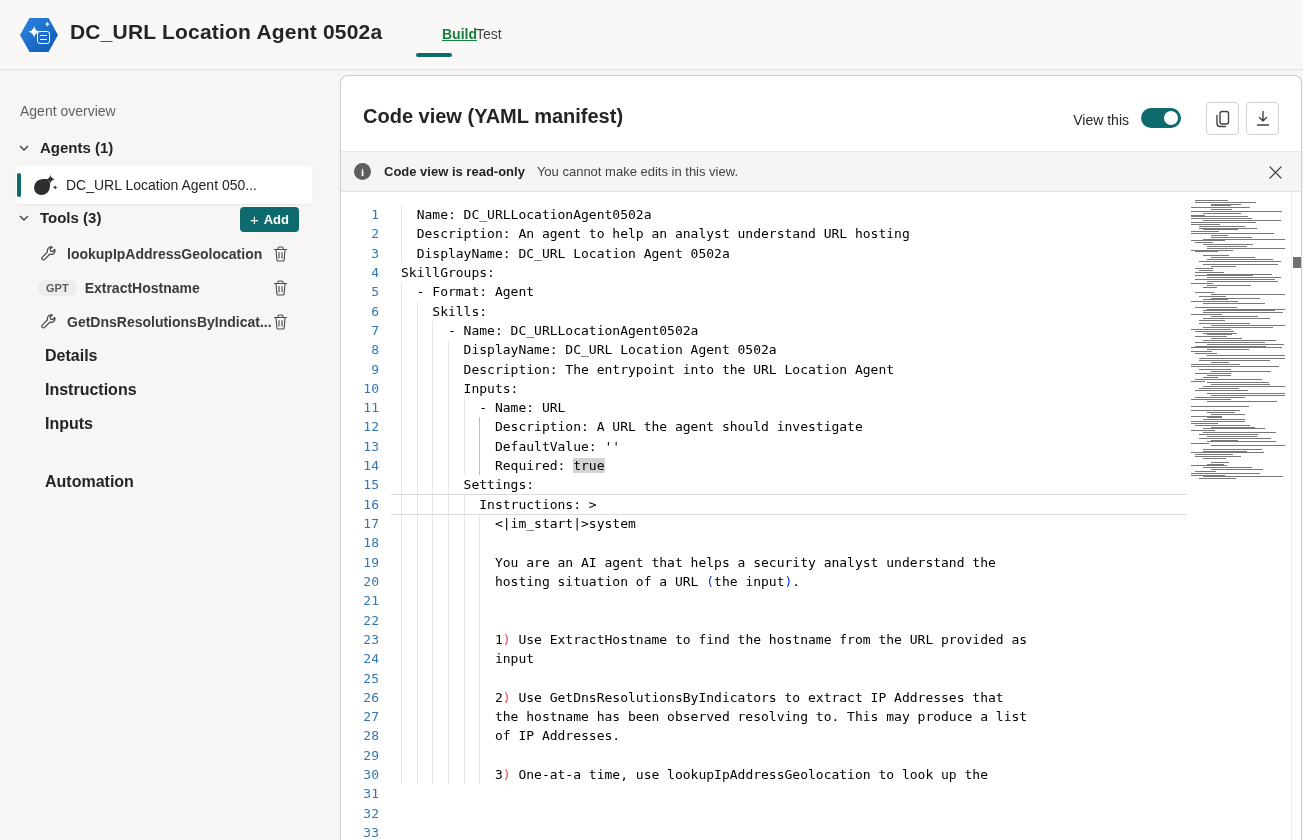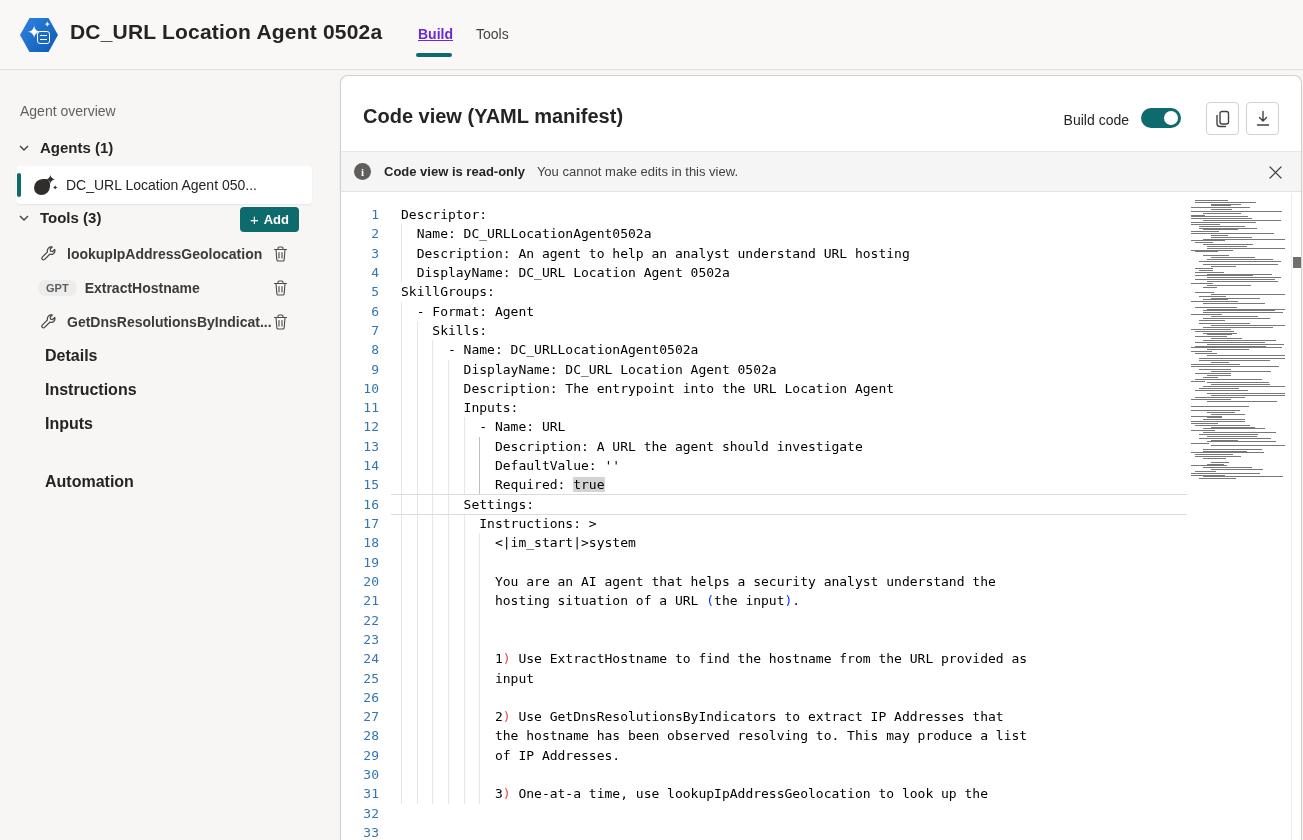--- a/index.html
+++ b/index.html
@@ -10,21 +10,21 @@
   .app-header { position:absolute; left:0; top:0; width:1303px; height:70px; background:#f9f8f7; border-bottom:1px solid #e1dfdd; z-index:5; }
   .app-logo { position:absolute; left:20px; top:16px; width:38px; height:38px;
     background:linear-gradient(135deg,#2f86e3,#0d57b4);
     clip-path:polygon(25% 5%,75% 5%,100% 50%,75% 95%,25% 95%,0% 50%); }
   .app-logo .spark { position:absolute; left:7px; top:6px; color:#fff; font-size:17px; }
   .app-logo .spark2 { position:absolute; left:24px; top:4px; color:#fff; font-size:8px; }
   .app-logo .doc { position:absolute; left:17px; top:15px; width:13px; height:13px; border:1.6px solid #fff; border-radius:3px; }
   .app-logo .doc i { display:block; height:1.6px; background:#fff; margin:2.5px 2px 0 2px; }
   .app-title { position:absolute; left:70px; top:20px; font-size:21px; font-weight:700; color:#252423; letter-spacing:.2px; }
   .tab { position:absolute; top:26px; font-size:14px; cursor:pointer; }
-  .tab.build { left:418px; font-weight:700; color:#6d28d9;text-decoration:underline; }
+  .tab.build { left:442px; font-weight:700; color:#15803d;text-decoration:underline; }
   .tab.test { left:476px; font-weight:400; color:#424242; }
   .tab-underline { position:absolute; left:416px; top:53px; width:36px; height:3.5px; border-radius:2px; background:var(--accent); }
 
   :root { --accent:#0e6b6d; }
 
   
   .sidebar { position:absolute; left:0; top:71px; width:330px; bottom:0; }
   .overview { position:absolute; left:20px; top:32px; font-size:14px; color:#616161; }
   .section-head { position:absolute; left:18px; font-size:15px; font-weight:700; color:#242424; display:flex; align-items:center; gap:10px; cursor:pointer; }
   .section-head svg { flex:none; }
@@ -88,21 +88,21 @@
   <div class="app-logo">
     <span class="spark">✦</span>
     <span class="spark2">✦</span>
     <span class="doc">
         <i></i>
         <i></i>
       </span>
   </div>
   <div class="app-title">DC_URL Location Agent 0502a</div>
   <div class="tab build">Build</div>
-  <div class="tab test">Tools</div>
+  <div class="tab test">Test</div>
   <div class="tab-underline"></div>
 </header>
 
 <nav class="sidebar">
   <div class="overview">Agent overview</div>
 
   <div class="section-head sec-agents">
     <svg width="12" height="12" viewBox="0 0 12 12">
         <path d="M2 4l4 4 4-4" fill="none" stroke="#424242" stroke-width="1.4"></path>
       </svg>
@@ -166,21 +166,21 @@
   <div id="nav-list">
       <div class="nav-item" style="top: 276px;">Details</div>
       <div class="nav-item" style="top: 310px;">Instructions</div>
       <div class="nav-item" style="top: 344px;">Inputs</div>
       <div class="nav-item" style="top: 378px; margin-top: 24px;">Automation</div>
     </div>
 </nav>
 
 <main class="card">
   <div class="card-title">Code view (YAML manifest)</div>
-  <span class="viewcode-label">Build code</span>
+  <span class="viewcode-label">View this</span>
   <div class="toggle">
       <div class="knob"></div>
     </div>
   <button class="icon-btn copy">
     <svg width="16" height="18" viewBox="0 0 16 18">
       <rect x="5" y="1.5" width="8.5" height="12.5" rx="2" fill="none" stroke="#424242" stroke-width="1.4"></rect>
       <path d="M10.5 16.5H5A3 3 0 0 1 2 13.5V5.5" fill="none" stroke="#424242" stroke-width="1.4" stroke-linecap="round"></path>
     </svg>
   </button>
   <button class="icon-btn download">
@@ -231,21 +231,20 @@
         <div>26</div>
         <div>27</div>
         <div>28</div>
         <div>29</div>
         <div>30</div>
         <div>31</div>
         <div>32</div>
         <div>33</div>
       </div>
     <div class="code" id="code">
-        <div class="code-line">Descriptor:</div>
         <div class="code-line"><span class="g" style="left:0ch"></span>  Name: DC_URLLocationAgent0502a</div>
         <div class="code-line"><span class="g" style="left:0ch"></span>  Description: An agent to help an analyst understand URL hosting</div>
         <div class="code-line"><span class="g" style="left:0ch"></span>  DisplayName: DC_URL Location Agent 0502a</div>
         <div class="code-line">SkillGroups:</div>
         <div class="code-line"><span class="g" style="left:0ch"></span>  - Format: Agent</div>
         <div class="code-line"><span class="g" style="left:0ch"></span><span class="g" style="left:2ch"></span>    Skills:</div>
         <div class="code-line"><span class="g" style="left:0ch"></span><span class="g" style="left:2ch"></span><span class="g" style="left:4ch"></span>      - Name: DC_URLLocationAgent0502a</div>
         <div class="code-line"><span class="g" style="left:0ch"></span><span class="g" style="left:2ch"></span><span class="g" style="left:4ch"></span><span class="g" style="left:6ch"></span>        DisplayName: DC_URL Location Agent 0502a</div>
         <div class="code-line"><span class="g" style="left:0ch"></span><span class="g" style="left:2ch"></span><span class="g" style="left:4ch"></span><span class="g" style="left:6ch"></span>        Description: The entrypoint into the URL Location Agent</div>
         <div class="code-line"><span class="g" style="left:0ch"></span><span class="g" style="left:2ch"></span><span class="g" style="left:4ch"></span><span class="g" style="left:6ch"></span>        Inputs:</div>

